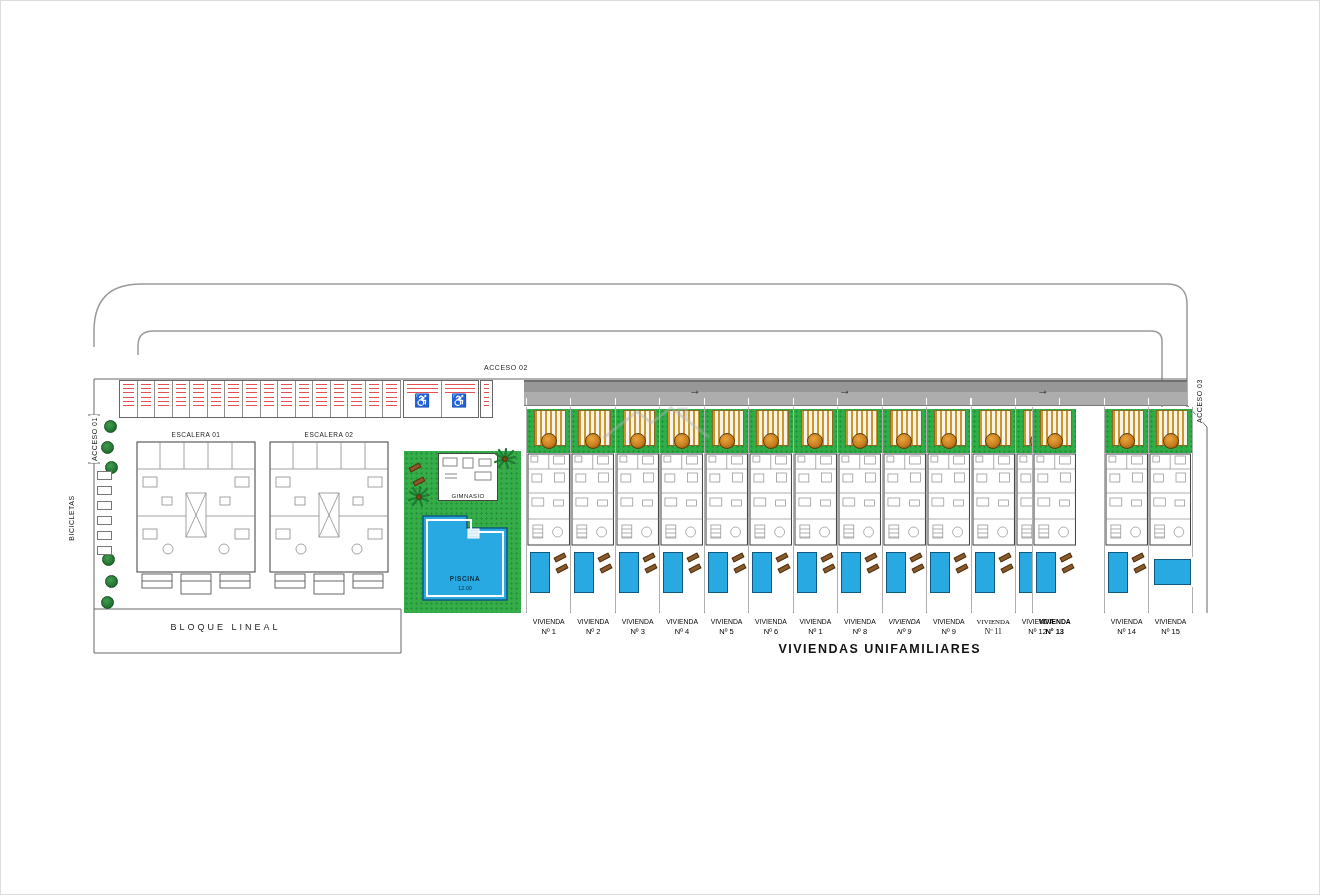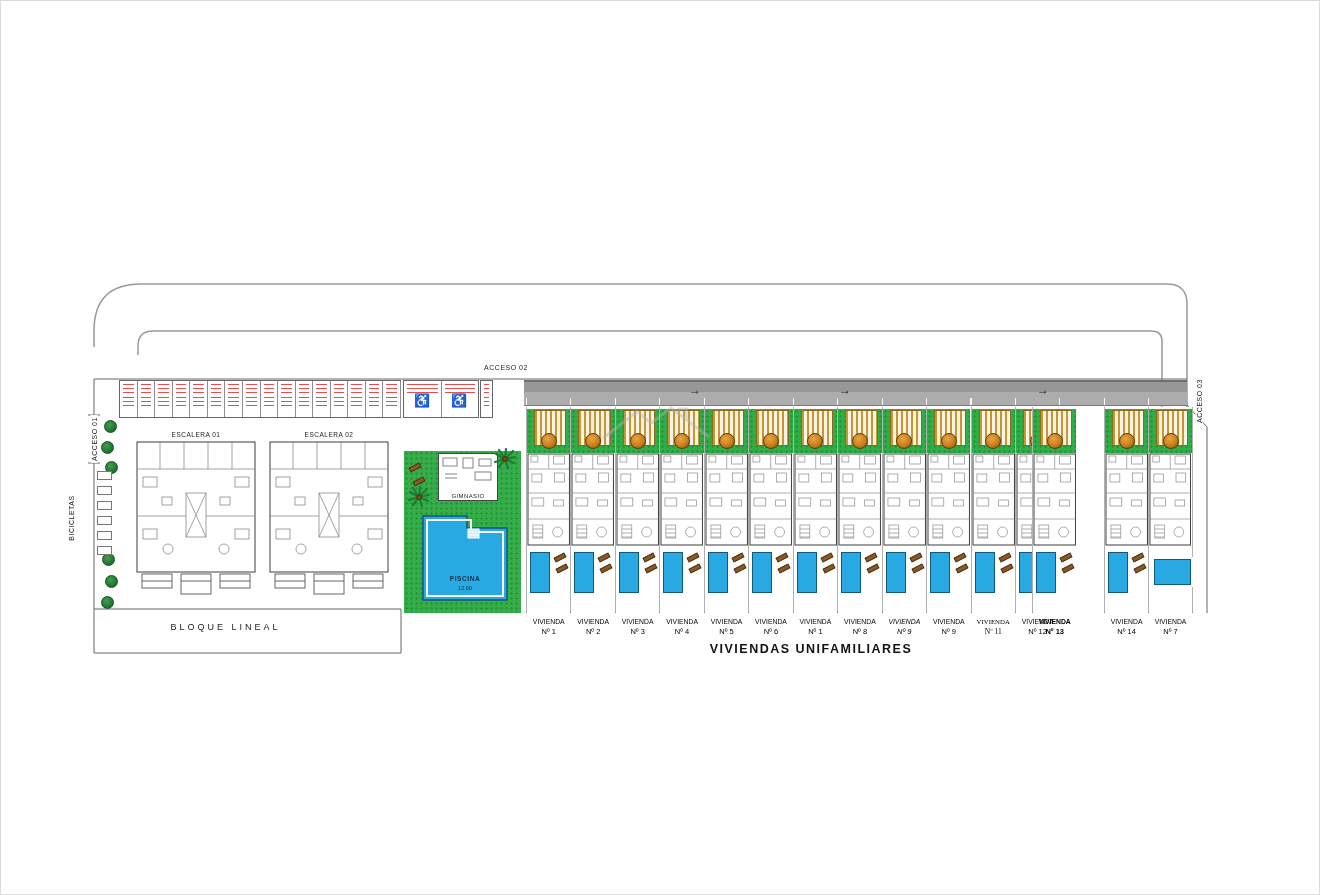--- a/index.html
+++ b/index.html
@@ -30,21 +30,21 @@
   .bld-outer{fill:#fff;stroke:#3d3d3d;stroke-width:1}
   .bld-in{fill:none;stroke:#8b8b8b;stroke-width:.8}
   .bld-bal{fill:#fff;stroke:#555;stroke-width:.9}
 
   .bike{position:absolute;width:15px;height:9px;background:#fff;border:1px solid #777}
   .bush{position:absolute;width:13px;height:13px;border-radius:50%;background:radial-gradient(circle at 40% 35%,#3f9e4e,#1f6b2e 75%);border:1px solid #15521f}
   .palm{position:absolute;width:24px;height:24px}
   .lounger{position:absolute;width:12px;height:5px;background:#8a5a2b;border:1px solid #4f3413;transform:rotate(-28deg)}
 
   .bloque-label{position:absolute;left:93px;top:621px;width:263px;text-align:center;font-size:9px;letter-spacing:3px;color:#1a1a1a}
-  .footer-label{position:absolute;left:640px;top:641px;width:340px;text-align:center;font-size:12.5px;font-weight:bold;letter-spacing:1.5px;color:#111}
+  .footer-label{position:absolute;left:640px;top:641px;width:340px;text-align:right;font-size:12.5px;font-weight:bold;letter-spacing:1.5px;color:#111}
 
   
   .green-zone{position:absolute;left:403px;top:450px;width:117px;height:162px;background-color:#35ad49;background-image:radial-gradient(rgba(0,60,10,.22) 1px,transparent 1.1px);background-size:5px 5px}
   .gym{position:absolute;left:34px;top:2px;width:60px;height:48px;background:#fff;border:1px solid #444}
   .gym svg{position:absolute;left:0;top:0;width:58px;height:36px;stroke:#777;fill:none;stroke-width:.9}
   .gym-label{position:absolute;bottom:1px;width:100%;text-align:center;font-size:6px;letter-spacing:.4px;color:#222}
   .big-pool{position:absolute;left:17px;top:62px;width:88px;height:90px}
   .pool-label{position:absolute;left:4px;top:62px;width:80px;text-align:center;font-size:6.5px;letter-spacing:.6px;color:#0e2f44;font-weight:bold}
   .pool-dim{position:absolute;left:4px;top:72px;width:80px;text-align:center;font-size:5.5px;color:#0e2f44}
 
@@ -817,21 +817,21 @@
               <line x1="6" y1="84" x2="16" y2="84"></line>
         </g>
       </svg>
     </div>
     <div class="villa-terrace dots">
       <div class="villa-pool"></div>
 
     </div>
     <div class="villa-label">
       <div class="vl1">VIVIENDA</div>
-      <div class="vl2">Nº 7</div>
+      <div class="vl2">Nº 15</div>
     </div>
   </div>
     </div>
 
   <div class="watermark">
     <svg class="wm-roof" viewBox="0 0 120 36">
       <path d="M4,34 L40,6 L55,18 L76,2 L116,33"></path>
       <path d="M84,10 V3 H92 V16"></path>
     </svg>
   </div>

